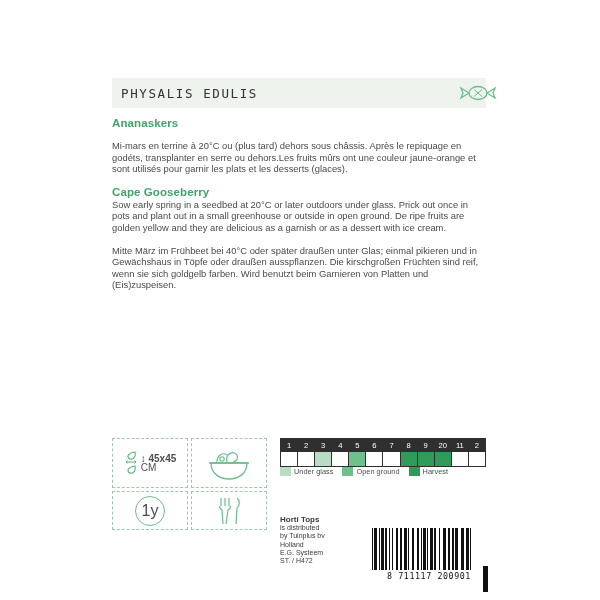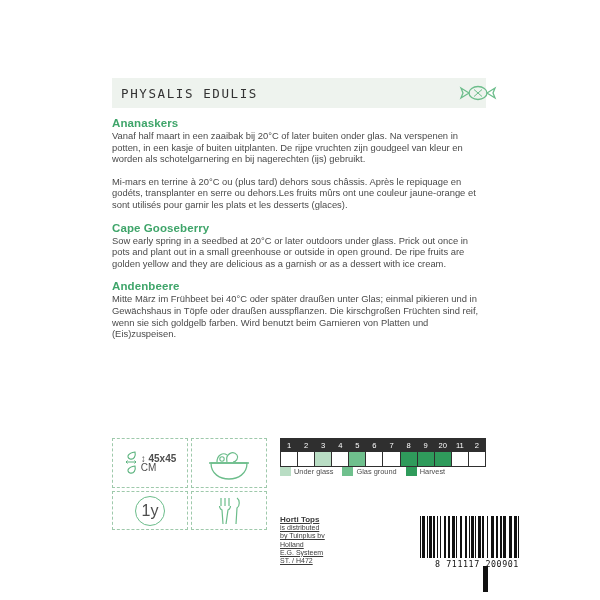--- a/index.html
+++ b/index.html
@@ -153,29 +153,28 @@
 
   
   .footer {
     position: absolute;
     left: 280px; top: 516px;
     width: 206px;
     height: 64px;
   }
   .company {
     position: absolute; left: 0; top: 0;
-    font-size: 7px; line-height: 8.2px; color: #3a3a3a; text-decoration: underline;
+    font-size: 7px; line-height: 8.2px; color: #3a3a3a;
   }
   .company .nm { font-weight: bold; font-size: 8px; }
 
   .barcode-wrap {
     position: absolute;
-    left: 92px; top: 0px;
+    left: 92px; top: 12px;
     width: 114px;
-    margin-left: 48px;
   }
   .barcode {
     height: 42px;
     width: 114px;
     display: flex;
     align-items: flex-end;
     gap: 0px;
   }
   .barcode i {
     display: block;
@@ -221,34 +220,32 @@
           <path d="M31 14 L39 9 L37 14 L39 19 Z" fill="none" stroke="#6cbd8b" stroke-width="1.3"></path>
           <path d="M18 10.5 L26 17.5 M26 10.5 L18 17.5" stroke="#6cbd8b" stroke-width="1"></path>
         </svg>
       </span>
     </div>
 
     <div class="blocks">
 
       <div class="lang-block">
         <p class="lang-title">Ananaskers</p>
-        <p class="lang-body">Vanaf half maart in een zaaibak bij 20°C of later buiten onder glas. Na verspenen in potten, in een kasje of buiten uitplanten. De rijpe vruchten zijn goudgeel van  kleur en worden als schotelgarnering  en bij nagerechten (ijs) gebruikt.</p>
       </div>
 
       <div class="lang-block">
         <p class="lang-body">Mi-mars en terrine à 20°C ou (plus tard) dehors sous châssis. Après le repiquage en godéts, transplanter en serre ou dehors.Les fruits mûrs ont une couleur jaune-orange et sont utilisés pour garnir les plats et les desserts (glaces).</p>
       </div>
 
       <div class="lang-block">
         <p class="lang-title">Cape Gooseberry</p>
         <p class="lang-body">Sow early spring in a seedbed at 20°C or later outdoors under glass. Prick out once in pots and plant out in a small greenhouse or outside in open ground. De ripe fruits are golden yellow and they are delicious as a garnish or as a dessert with ice cream.</p>
       </div>
 
       <div class="lang-block">
-        <p class="lang-title">Andenbeere</p>
         <p class="lang-body">Mitte März im Frühbeet bei 40°C oder später draußen unter Glas; einmal pikieren und in Gewächshaus in Töpfe oder draußen ausspflanzen. Die kirschgroßen Früchten sind reif, wenn sie sich goldgelb farben. Wird benutzt beim Garnieren von Platten und (Eis)zuspeisen.</p>
       </div>
 
     </div>
   </div>
 
   <div class="picto-area">
 
     <div class="cell dash-box box-spacing">
       <div class="spacing-inner">
@@ -336,21 +333,21 @@
         </tbody>
       </table>
 
       <div class="legend">
         <span class="item">
           <span class="sw under"></span>
           <span>Under glass</span>
         </span>
         <span class="item">
           <span class="sw open"></span>
-          <span>Glas ground</span>
+          <span>Open ground</span>
         </span>
         <span class="item">
           <span class="sw harv"></span>
           <span>Harvest</span>
         </span>
       </div>
     </div>
   </div>
 
   <div class="footer">

